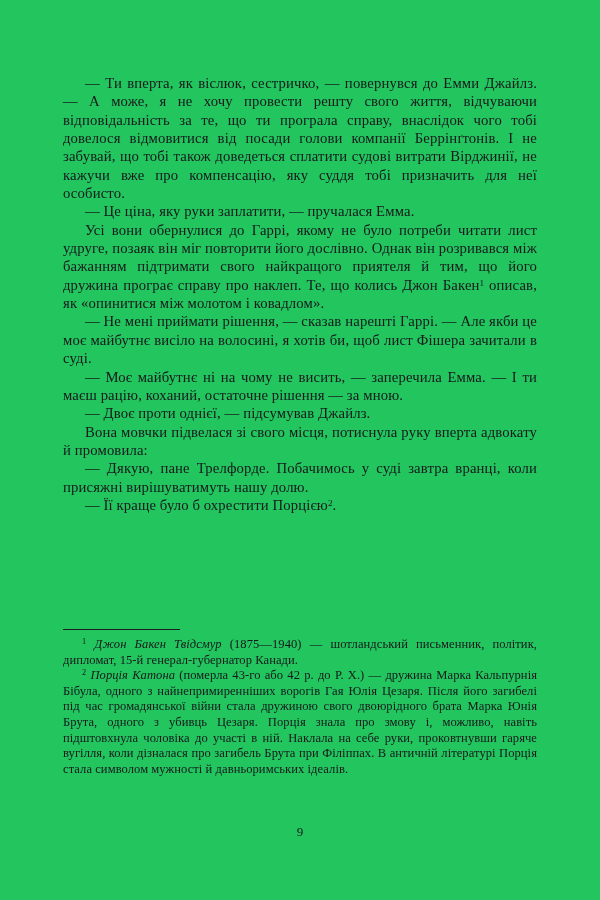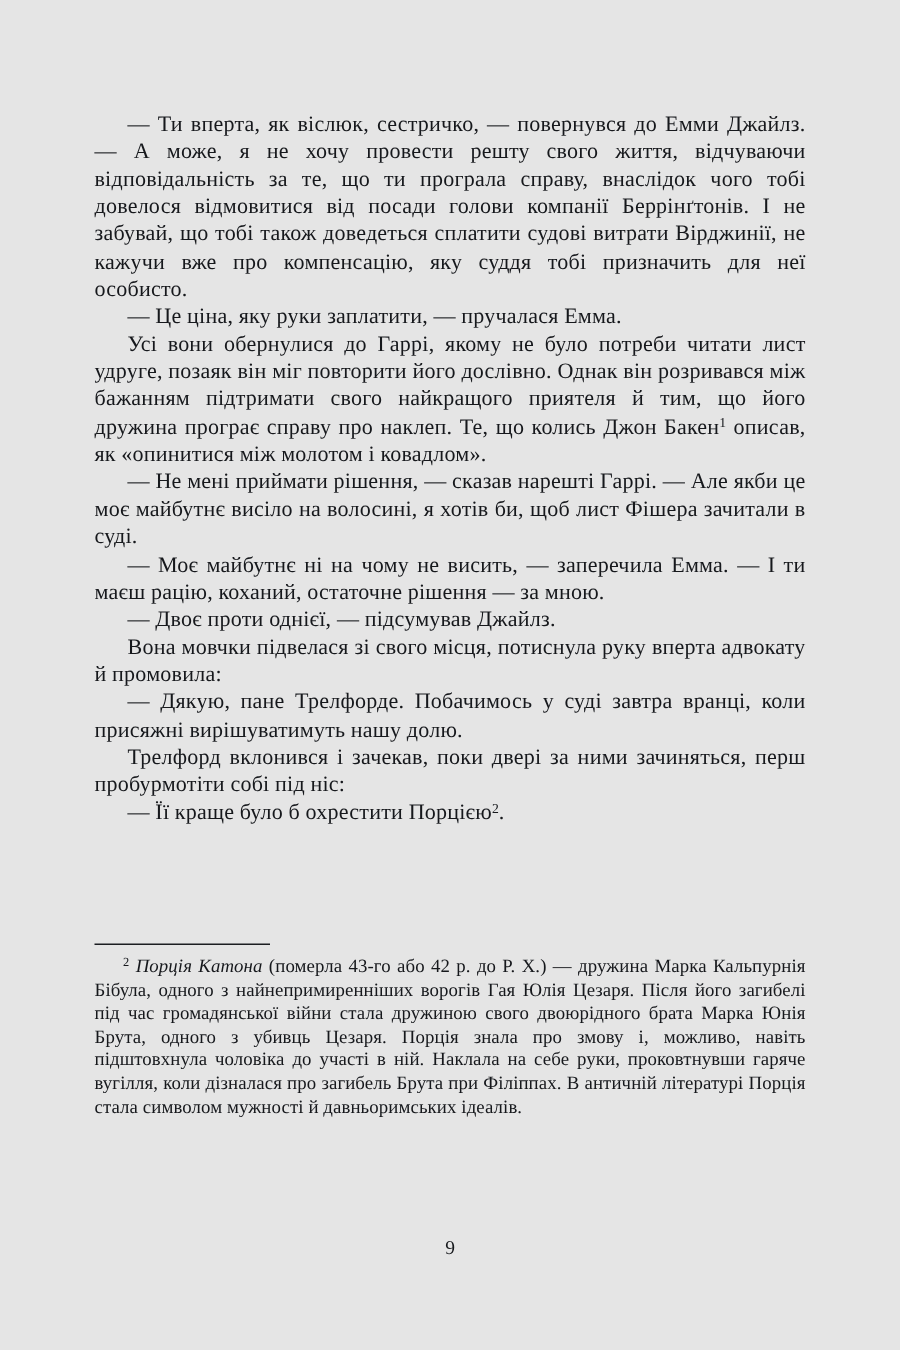--- a/index.html
+++ b/index.html
@@ -4,21 +4,21 @@
 <style>
   html, body {
     margin: 0;
     padding: 0;
     background: #ffffff;
   }
   .page {
     position: relative;
     width: 600px;
     height: 900px;
-    background: #e5e5e5;
+    background: #22c55e;
     overflow: hidden;
     font-family: "Liberation Serif", "DejaVu Serif", serif;
     color: #16181c;
   }
   .text-block {
     position: absolute;
     left: 63px;
     top: 74px;
     width: 474px;
   }
@@ -86,24 +86,24 @@
 
   <div class="text-block">
     <p class="body-par">— Ти вперта, як віслюк, сестричко, — повернувся до Емми Джайлз. — А може, я не хочу провести решту свого життя, відчуваючи відповідальність за те, що ти програла справу, внаслідок чого тобі довелося відмовитися від посади голови компанії Беррінґтонів. І не забувай, що тобі також доведеться сплатити судові витрати Вірджинії, не кажучи вже про компенсацію, яку суддя тобі призначить для неї особисто.</p>
     <p class="body-par">— Це ціна, яку руки заплатити, — пручалася Емма.</p>
     <p class="body-par">Усі вони обернулися до Гаррі, якому не було потреби читати лист удруге, позаяк він міг повторити його дослівно. Однак він розривався між бажанням підтримати свого найкращого приятеля й тим, що його дружина програє справу про наклеп. Те, що колись Джон Бакен<sup class="fn">1</sup> описав, як «опинитися між молотом і ковадлом».</p>
     <p class="body-par">— Не мені приймати рішення, — сказав нарешті Гаррі. — Але якби це моє майбутнє висіло на волосині, я хотів би, щоб лист Фішера зачитали в суді.</p>
     <p class="body-par">— Моє майбутнє ні на чому не висить, — заперечила Емма. — І ти маєш рацію, коханий, остаточне рішення — за мною.</p>
     <p class="body-par">— Двоє проти однієї, — підсумував Джайлз.</p>
     <p class="body-par">Вона мовчки підвелася зі свого місця, потиснула руку вперта адвокату й промовила:</p>
     <p class="body-par">— Дякую, пане Трелфорде. Побачимось у суді завтра вранці, коли присяжні вирішуватимуть нашу долю.</p>
-    <p class="body-par">Трелфорд вклонився і зачекав, поки двері за ними зачиняться, перш пробурмотіти собі під ніс:</p>
     <p class="body-par">— Її краще було б охрестити Порцією<sup class="fn">2</sup>.</p>
   </div>
 
   <div class="footnotes">
     <hr class="fn-rule">
+    <p class="fn-par"><span class="fn-marker">1</span> <i>Джон Бакен Твідсмур</i><span> (1875—1940) — шотландський письменник, політик, дипломат, 15-й генерал-губернатор Канади.</span></p>
     <p class="fn-par"><span class="fn-marker">2</span> <i>Порція Катона</i><span> (померла 43-го або 42 р. до Р. Х.) — дружина Марка Кальпурнія Бібула, одного з найнепримиренніших ворогів Гая Юлія Цезаря. Після його загибелі під час громадянської війни стала дружиною свого двоюрідного брата Марка Юнія Брута, одного з убивць Цезаря. Порція знала про змову і, можливо, навіть підштовхнула чоловіка до участі в ній. Наклала на себе руки, проковтнувши гаряче вугілля, коли дізналася про загибель Брута при Філіппах. В античній літературі Порція стала символом мужності й давньоримських ідеалів.</span></p>
   </div>
 
   <div class="page-number">9</div>
 
 </div>
 
 </body></html>

